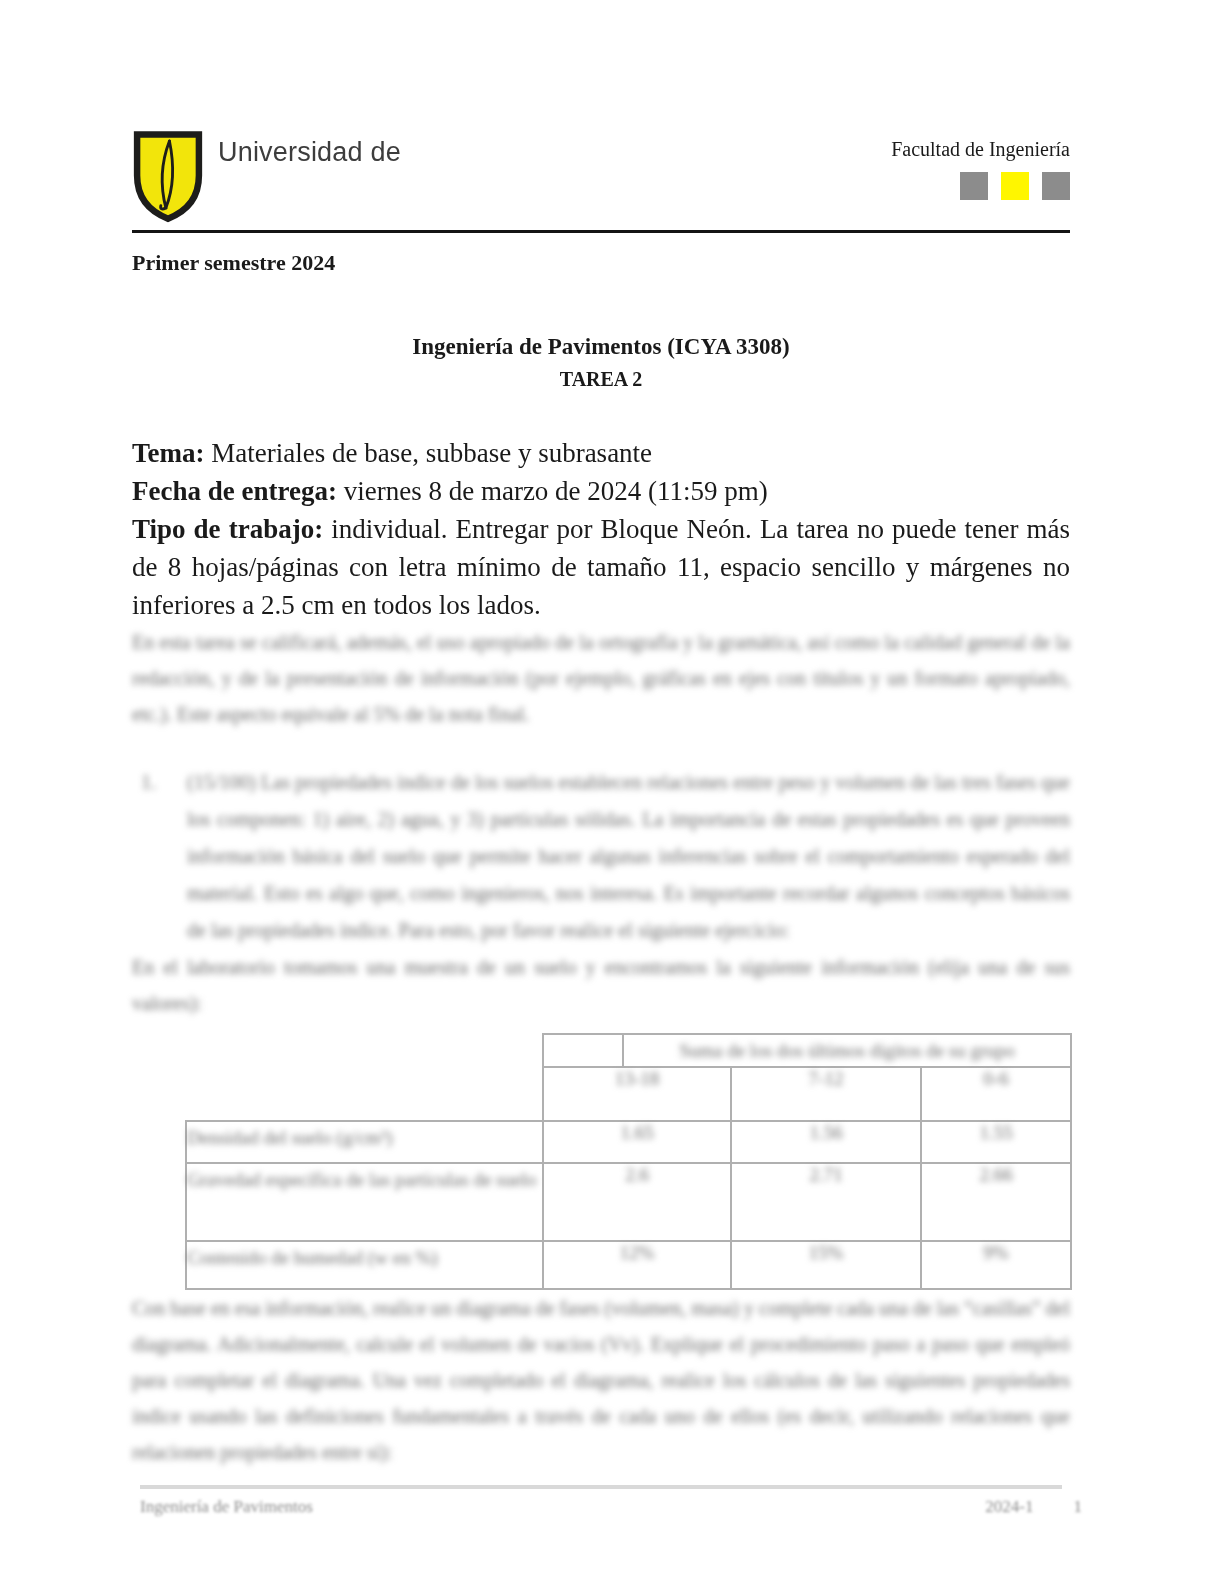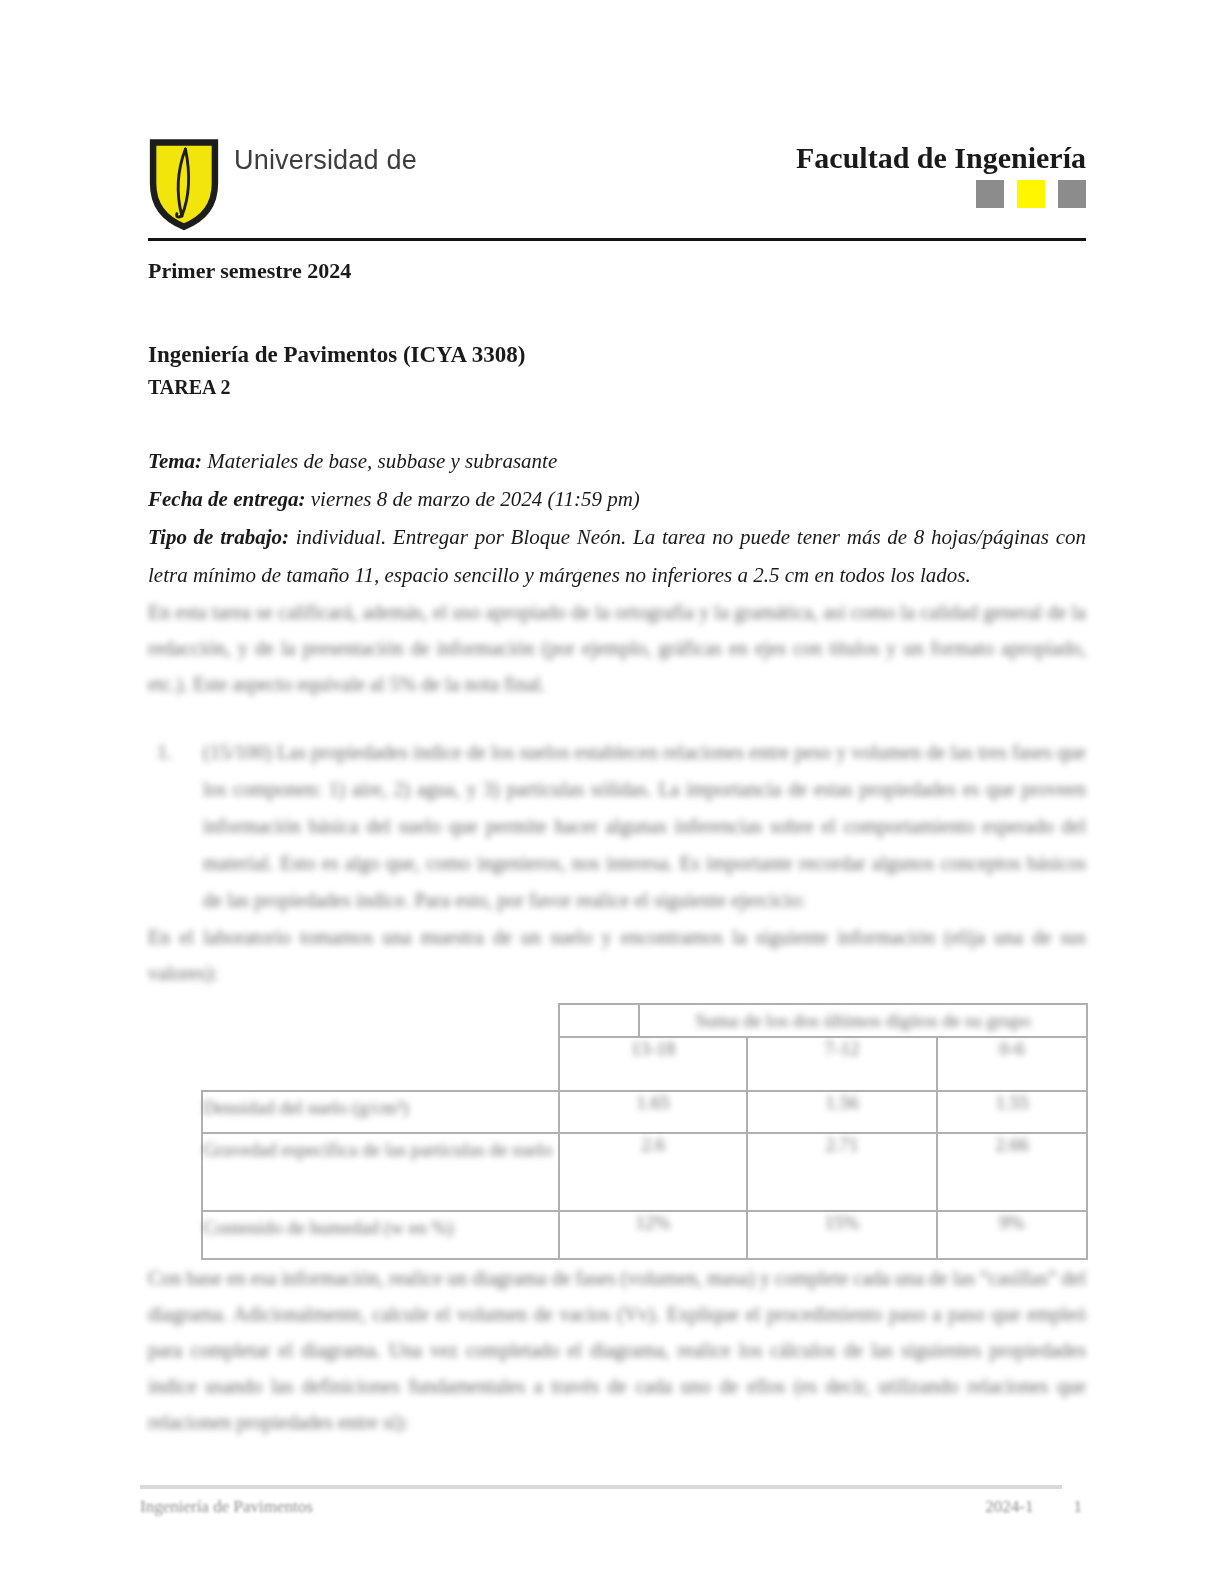--- a/index.html
+++ b/index.html
@@ -1,43 +1,43 @@
 <!DOCTYPE html>
 <html><head>
 <meta charset="utf-8">
 <style>
   html,body{margin:0;padding:0;background:#fff;}
   .page{
     position:relative;width:1224px;height:1584px;background:#ffffff;
     font-family:"Liberation Serif", serif;color:#1a1a1a;overflow:hidden;
   }
-  .content{position:absolute;left:148px;top:131px;width:938px;margin-top:8px;}
+  .content{position:absolute;left:132px;top:131px;width:938px;}
 
   
   .header-row{display:flex;justify-content:space-between;align-items:flex-start;height:99px;}
   .logo{display:flex;align-items:flex-start;gap:14px;}
   .logo svg{display:block;}
   .logo-text{font-family:"Liberation Sans", sans-serif;color:#3d3d3d;margin-top:6px;}
   .lt1{font-size:27px;font-weight:500;line-height:30px;letter-spacing:.2px;}
   .lt2{font-size:41px;font-weight:700;line-height:42px;letter-spacing:.2px;}
-  .fac-block{text-align:right;font-weight:bold;font-size:30px;line-height:29px;margin-top:4px;}
+  .fac-block{text-align:right;font-weight:normal;font-size:20px;line-height:29px;margin-top:4px;}
   .squares{margin-top:8px;display:flex;justify-content:flex-end;gap:13px;}
   .square{width:28px;height:28px;display:inline-block;}
 
   .rule{border-top:3px solid #141414;margin-top:0;}
   .subheader{display:flex;justify-content:space-between;font-weight:bold;font-size:22px;line-height:31px;padding-top:14px;}
   .subheader .right{text-align:right;}
 
   
-  .title-block{margin-top:54px;}
+  .title-block{text-align:center;margin-top:54px;}
   .title-course{font-size:23px;font-weight:bold;line-height:30px;}
   .title-assign{font-size:20px;font-weight:bold;line-height:26px;margin-top:4px;}
 
   
-  .meta{margin-top:42px;font-size:21px;font-style:italic;}
+  .meta{margin-top:42px;font-size:27px;}
   .meta p{margin:0;line-height:38px;text-align:justify;}
   .meta b{font-weight:bold;}
 
   
   .blur{filter:blur(3px);color:#6e6e6e;}
   .blur-lite{filter:blur(1.6px);color:#8a8a8a;}
   p.bpar{margin:0;font-size:20px;line-height:36px;text-align:justify;}
   .grading{margin-top:26px;margin-left:72px;margin-right:92px;}
   .item{display:flex;margin-top:32px;}
   .item .num{flex:0 0 46px;padding-left:9px;font-size:20px;line-height:37px;}

